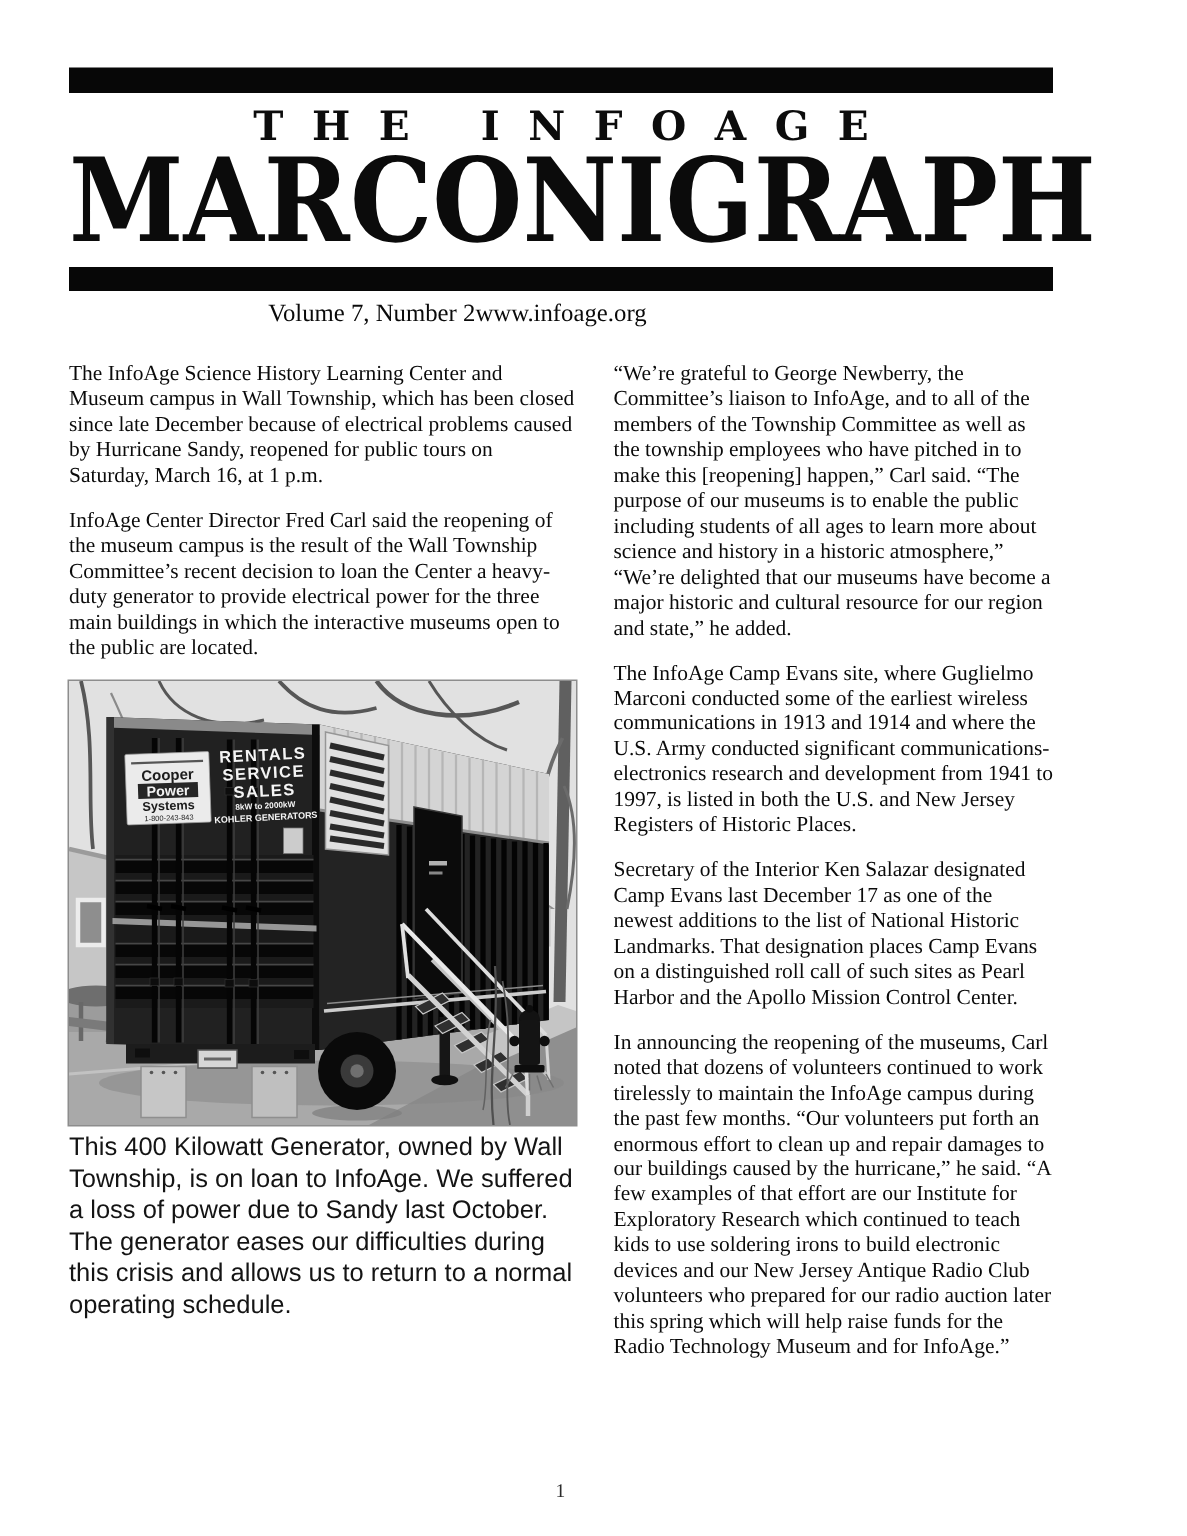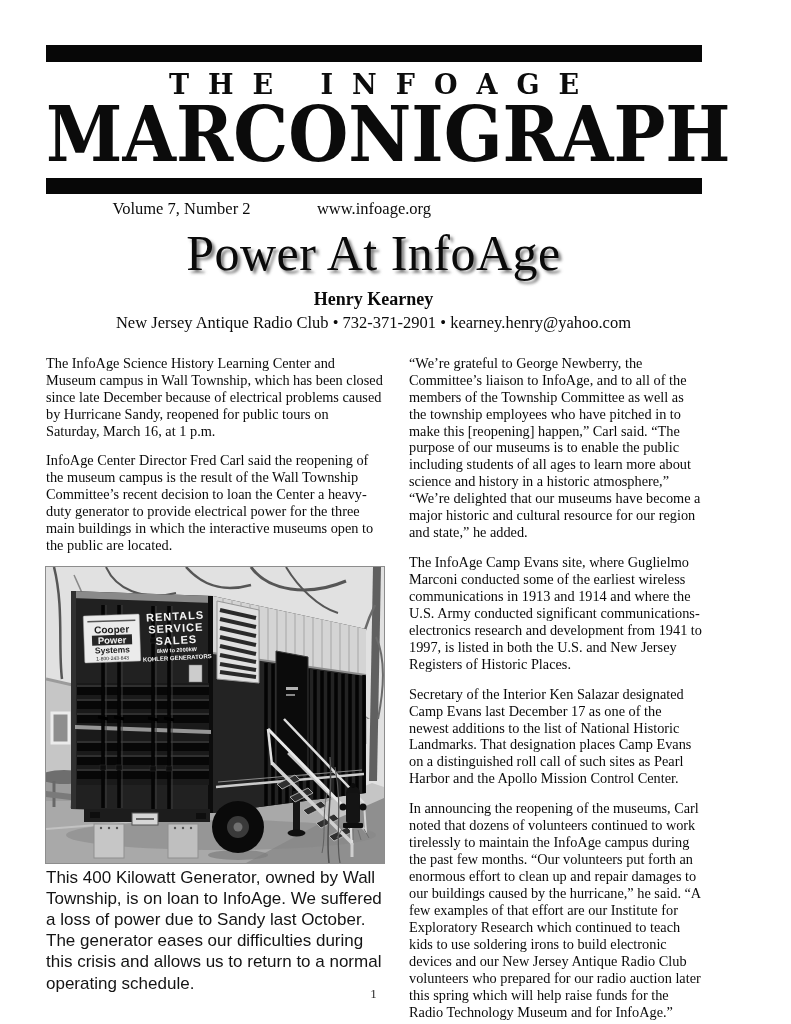--- a/index.html
+++ b/index.html
@@ -19,21 +19,21 @@
   .mast-title{
     font-family:"DejaVu Serif",serif;font-weight:700;font-size:69px;line-height:.98;
     text-align:center;color:#0b0b0b;transform:scaleY(1.12);transform-origin:50% 55%;
     margin-top:1px;letter-spacing:0;
   }
   .rule.bottom{margin-top:10px;}
   .issue-line{
     display:grid;grid-template-columns:1fr auto 1fr;align-items:baseline;
     font-size:16.5px;margin-top:5px;
   }
-  .issue-line .left{text-align:center;}
+  .issue-line .left{text-align:right;}
   .issue-line .center{text-align:right;}
   .issue-line .right{text-align:right;}
   
   .article-head{text-align:center;margin-top:8px;}
   .article-title{
     font-size:50px;font-weight:400;margin:0;line-height:1.05;letter-spacing:.5px;
     text-shadow:3px 3px 3px rgba(90,90,90,.75);
   }
   .author{font-size:18px;font-weight:700;margin-top:9px;}
   .affiliation{font-size:16.5px;margin-top:3px;}
@@ -62,25 +62,20 @@
     <div class="rule top"></div>
     <div class="mast-overline">THE INFOAGE</div>
     <div class="mast-title">MARCONIGRAPH</div>
     <div class="rule bottom"></div>
     <div class="issue-line">
       <span class="left">Volume 7, Number 2</span>
       <span class="center">www.infoage.org</span>
     </div>
   </header>
 
-  <section class="article-head">
-    <h1 class="article-title">Power At InfoAge</h1>
-    <div class="author">Henry Kearney</div>
-    <div class="affiliation">New Jersey Antique Radio Club • 732-371-2901 • kearney.henry@yahoo.com</div>
-  </section>
 
   <main class="columns">
 
     <div class="col">
       <p>The InfoAge Science History Learning Center and Museum campus in Wall Township, which has been closed since late December because of electrical problems caused by Hurricane Sandy, reopened for public tours on Saturday, March 16, at 1 p.m.</p>
       <p>InfoAge Center Director Fred Carl said the reopening of the museum campus is the result of the Wall Township Committee’s recent decision to loan the Center a heavy-duty generator to provide electrical power for the three main buildings in which the interactive museums open to the public are located.</p>
 
       <figure>
         <svg class="photo-svg" viewBox="0 0 338 296" role="img" aria-label="Black-and-white photograph of a trailer-mounted container generator with access stairs, parked on pavement near a fire hydrant">
 

